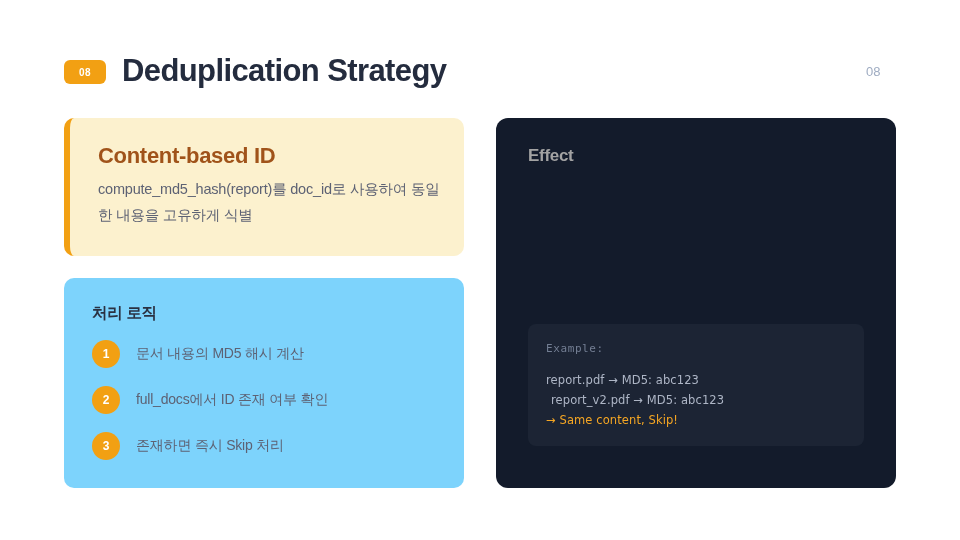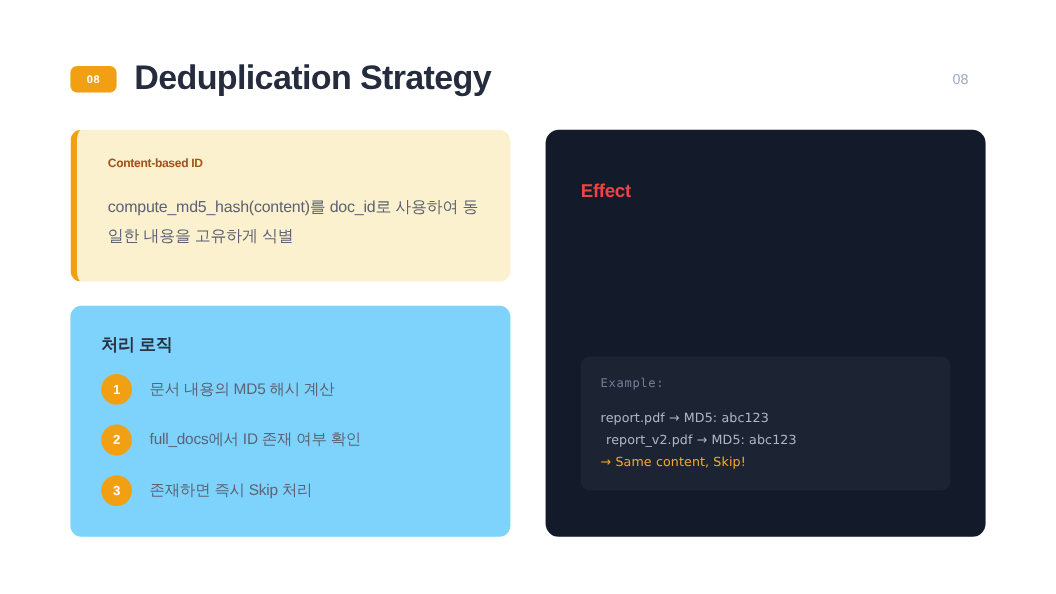--- a/index.html
+++ b/index.html
@@ -69,21 +69,21 @@
     background: #FCF1CE;
     border-radius: 10px;
     border-left: 6px solid #F2A013;
     box-sizing: border-box;
     overflow: hidden;
   }
   .card-content-id .c-title {
     position: absolute;
     left: 28px;
     top: 25px;
-    font-size: 11px;
+    font-size: 22px;
     font-weight: bold;
     color: #A0531A;
     letter-spacing: -0.3px;
     white-space: nowrap;
   }
   .card-content-id .c-body {
     position: absolute;
     left: 28px;
     top: 58px;
     width: 350px;
@@ -153,24 +153,24 @@
     width: 400px;
     height: 370px;
     background: #131B2B;
     border-radius: 12px;
     box-sizing: border-box;
     overflow: hidden;
   }
   .card-effect .e-title {
     position: absolute;
     left: 32px;
-    top: 46px;
+    top: 28px;
     font-size: 17px;
     font-weight: bold;
-    color: #ef4444;
+    color: #a3a3a3;
     letter-spacing: -0.3px;
   }
   .card-effect .e-body {
     position: absolute;
     left: 32px;
     top: 88px;
     width: 336px;
     font-size: 16px;
     line-height: 32px;
     color: #C5CBD8;
@@ -216,21 +216,21 @@
 <body>
 
 <div class="header">
   <div class="slide-badge">08</div>
   <div class="slide-title">Deduplication Strategy</div>
   <div class="page-number">08</div>
 </div>
 
 <div class="card-content-id">
   <div class="c-title">Content-based ID</div>
-  <div class="c-body">compute_md5_hash(content)를 doc_id로 사용하여 동일한 내용을 고유하게 식별</div>
+  <div class="c-body">compute_md5_hash(report)를 doc_id로 사용하여 동일한 내용을 고유하게 식별</div>
 </div>
 
 <div class="card-logic">
   <div class="l-title">처리 로직</div>
   <div class="steps">
     <div class="step-row">
       <div class="step-num">1</div>
       <div class="step-text">문서 내용의 MD5 해시 계산</div>
     </div>
     <div class="step-row">

